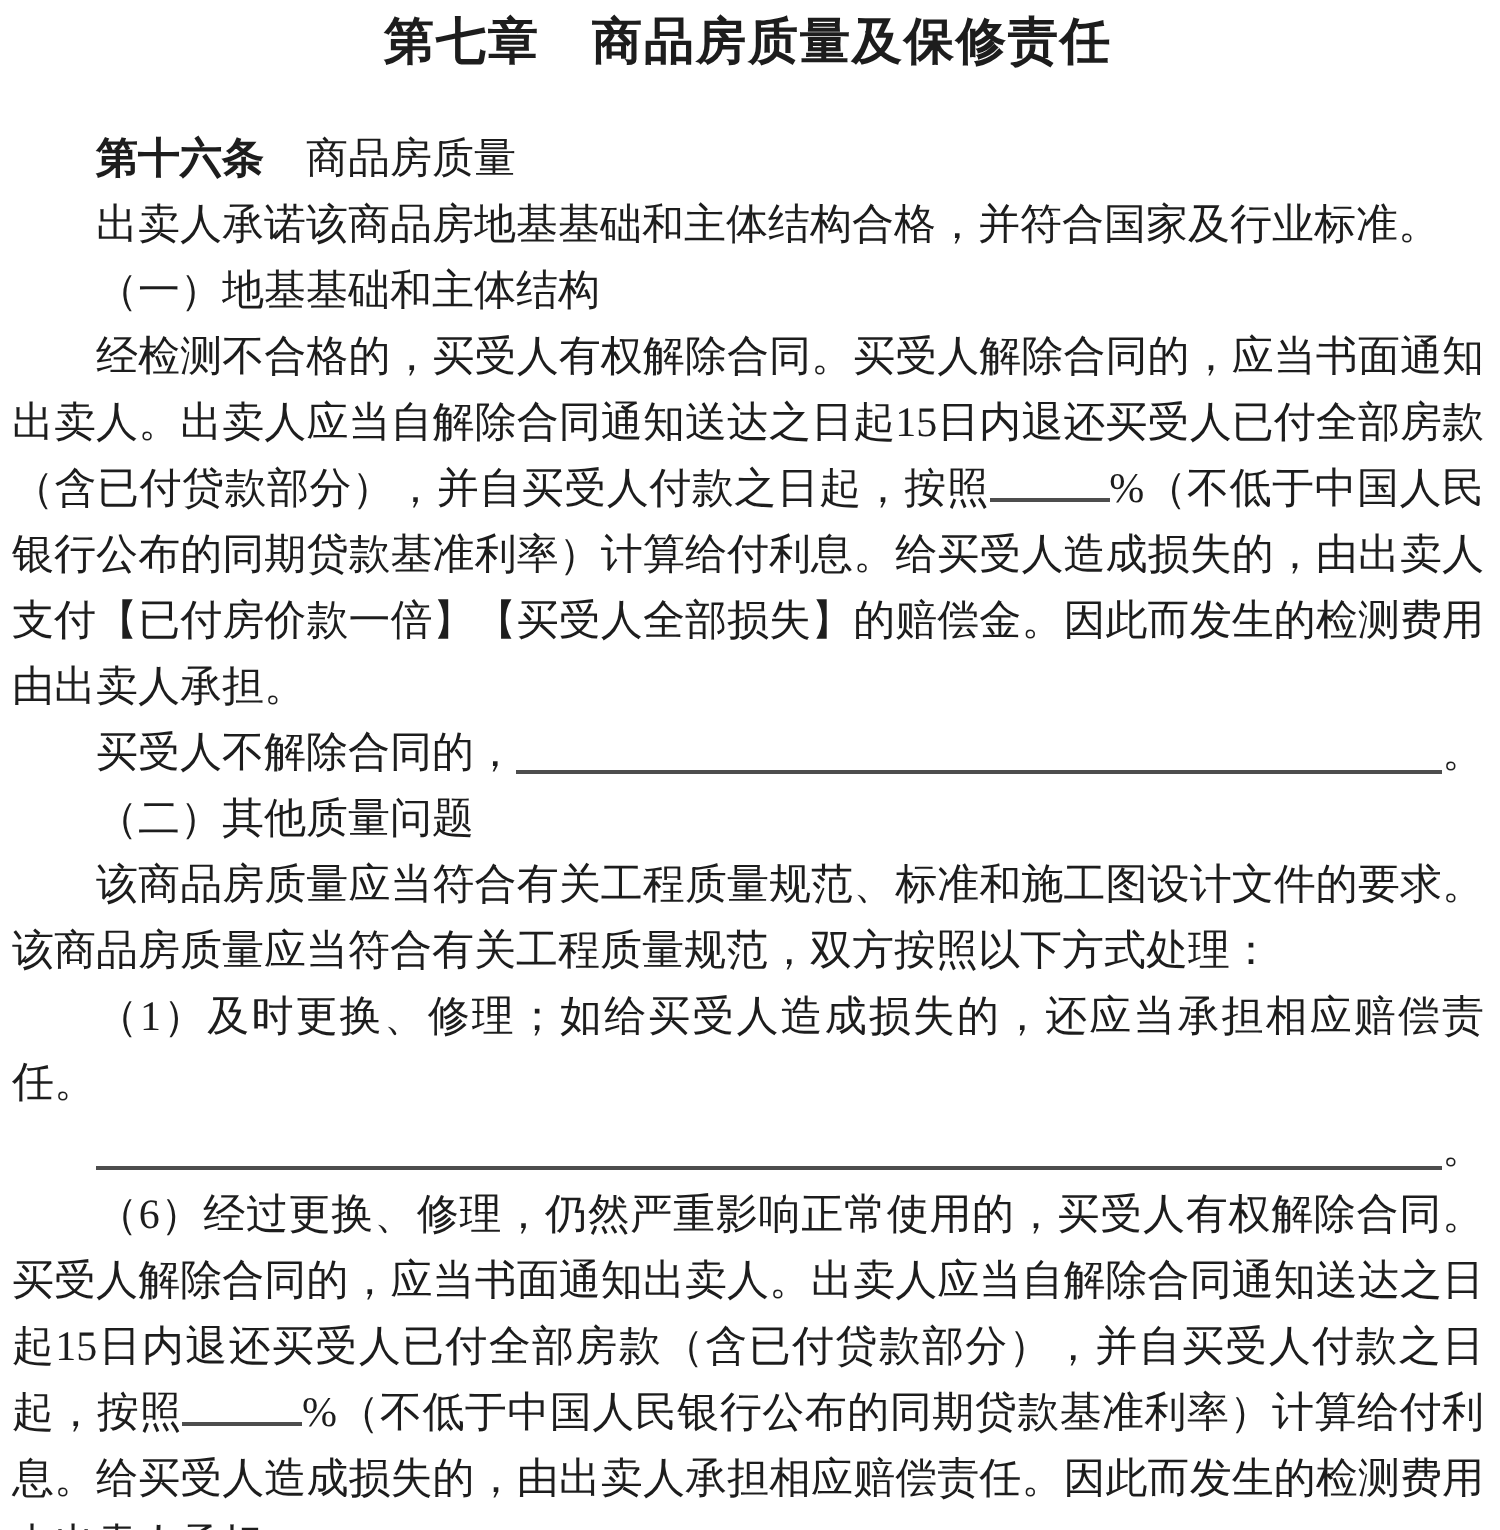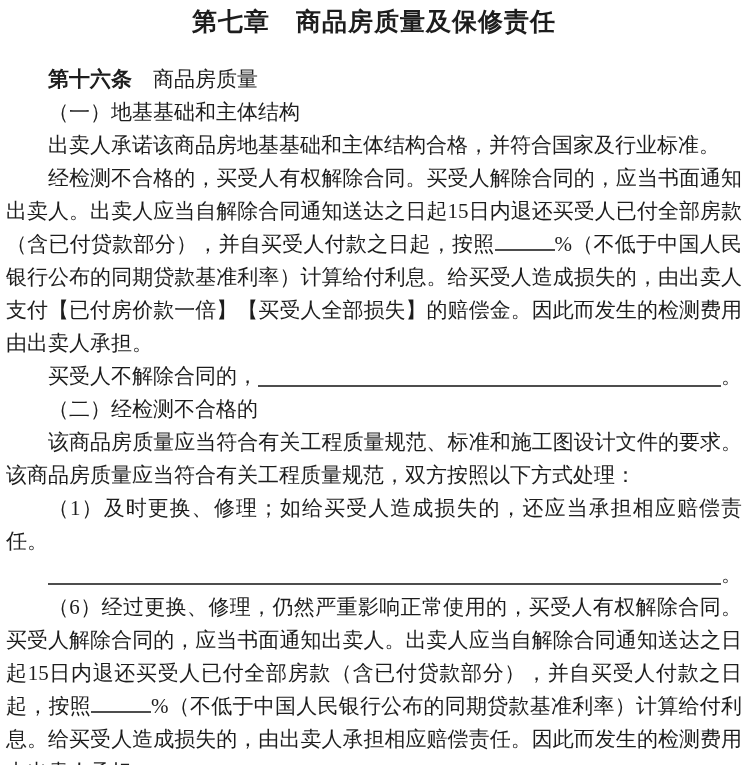--- a/index.html
+++ b/index.html
@@ -66,29 +66,29 @@
     margin-bottom: 6px;
   }
 </style>
 </head>
 <body>
 
 <div class="page">
   <h1 class="title">第七章　商品房质量及保修责任</h1>
   <div class="doc-body" id="doc-body">
       <p class="para"><span class="seg bold">第十六条</span><span class="seg">　商品房质量</span></p>
+      <p class="para"><span class="seg">出卖人承诺该商品房地基基础和主体结构合格，并符合国家及行业标准。</span></p>
       <p class="para"><span class="seg">（一）地基基础和主体结构</span></p>
-      <p class="para"><span class="seg">出卖人承诺该商品房地基基础和主体结构合格，并符合国家及行业标准。</span></p>
       <p class="para"><span class="seg">经检测不合格的，买受人有权解除合同。买受人解除合同的，应当书面通知出卖人。出卖人应当自解除合同通知送达之日起15日内退还买受人已付全部房款（含已付贷款部分），并自买受人付款之日起，按照</span><span class="blank-inline" style="width: 60px;"></span><span class="seg">%（不低于中国人民银行公布的同期贷款基准利率）计算给付利息。给买受人造成损失的，由出卖人支付【已付房价款一倍】【买受人全部损失】的赔偿金。因此而发生的检测费用由出卖人承担。</span></p>
       <p class="para fill">
         <span class="seg">买受人不解除合同的，</span>
         <span class="blank-fill"></span>
         <span class="seg">。</span>
       </p>
-      <p class="para"><span class="seg">（二）经检测不合格的</span></p>
+      <p class="para"><span class="seg">（二）其他质量问题</span></p>
       <p class="para"><span class="seg">该商品房质量应当符合有关工程质量规范、标准和施工图设计文件的要求。该商品房质量应当符合有关工程质量规范，双方按照以下方式处理：</span></p>
       <p class="para"><span class="seg">（1）及时更换、修理；如给买受人造成损失的，还应当承担相应赔偿责任。</span></p>
       <p class="para fill">
         <span class="blank-fill"></span>
         <span class="seg">。</span>
       </p>
       <p class="para"><span class="seg">（6）经过更换、修理，仍然严重影响正常使用的，买受人有权解除合同。买受人解除合同的，应当书面通知出卖人。出卖人应当自解除合同通知送达之日起15日内退还买受人已付全部房款（含已付贷款部分），并自买受人付款之日起，按照</span><span class="blank-inline" style="width: 60px;"></span><span class="seg">%（不低于中国人民银行公布的同期贷款基准利率）计算给付利息。给买受人造成损失的，由出卖人承担相应赔偿责任。因此而发生的检测费用由出卖人承担。</span></p>
     </div>
 
 </div>

